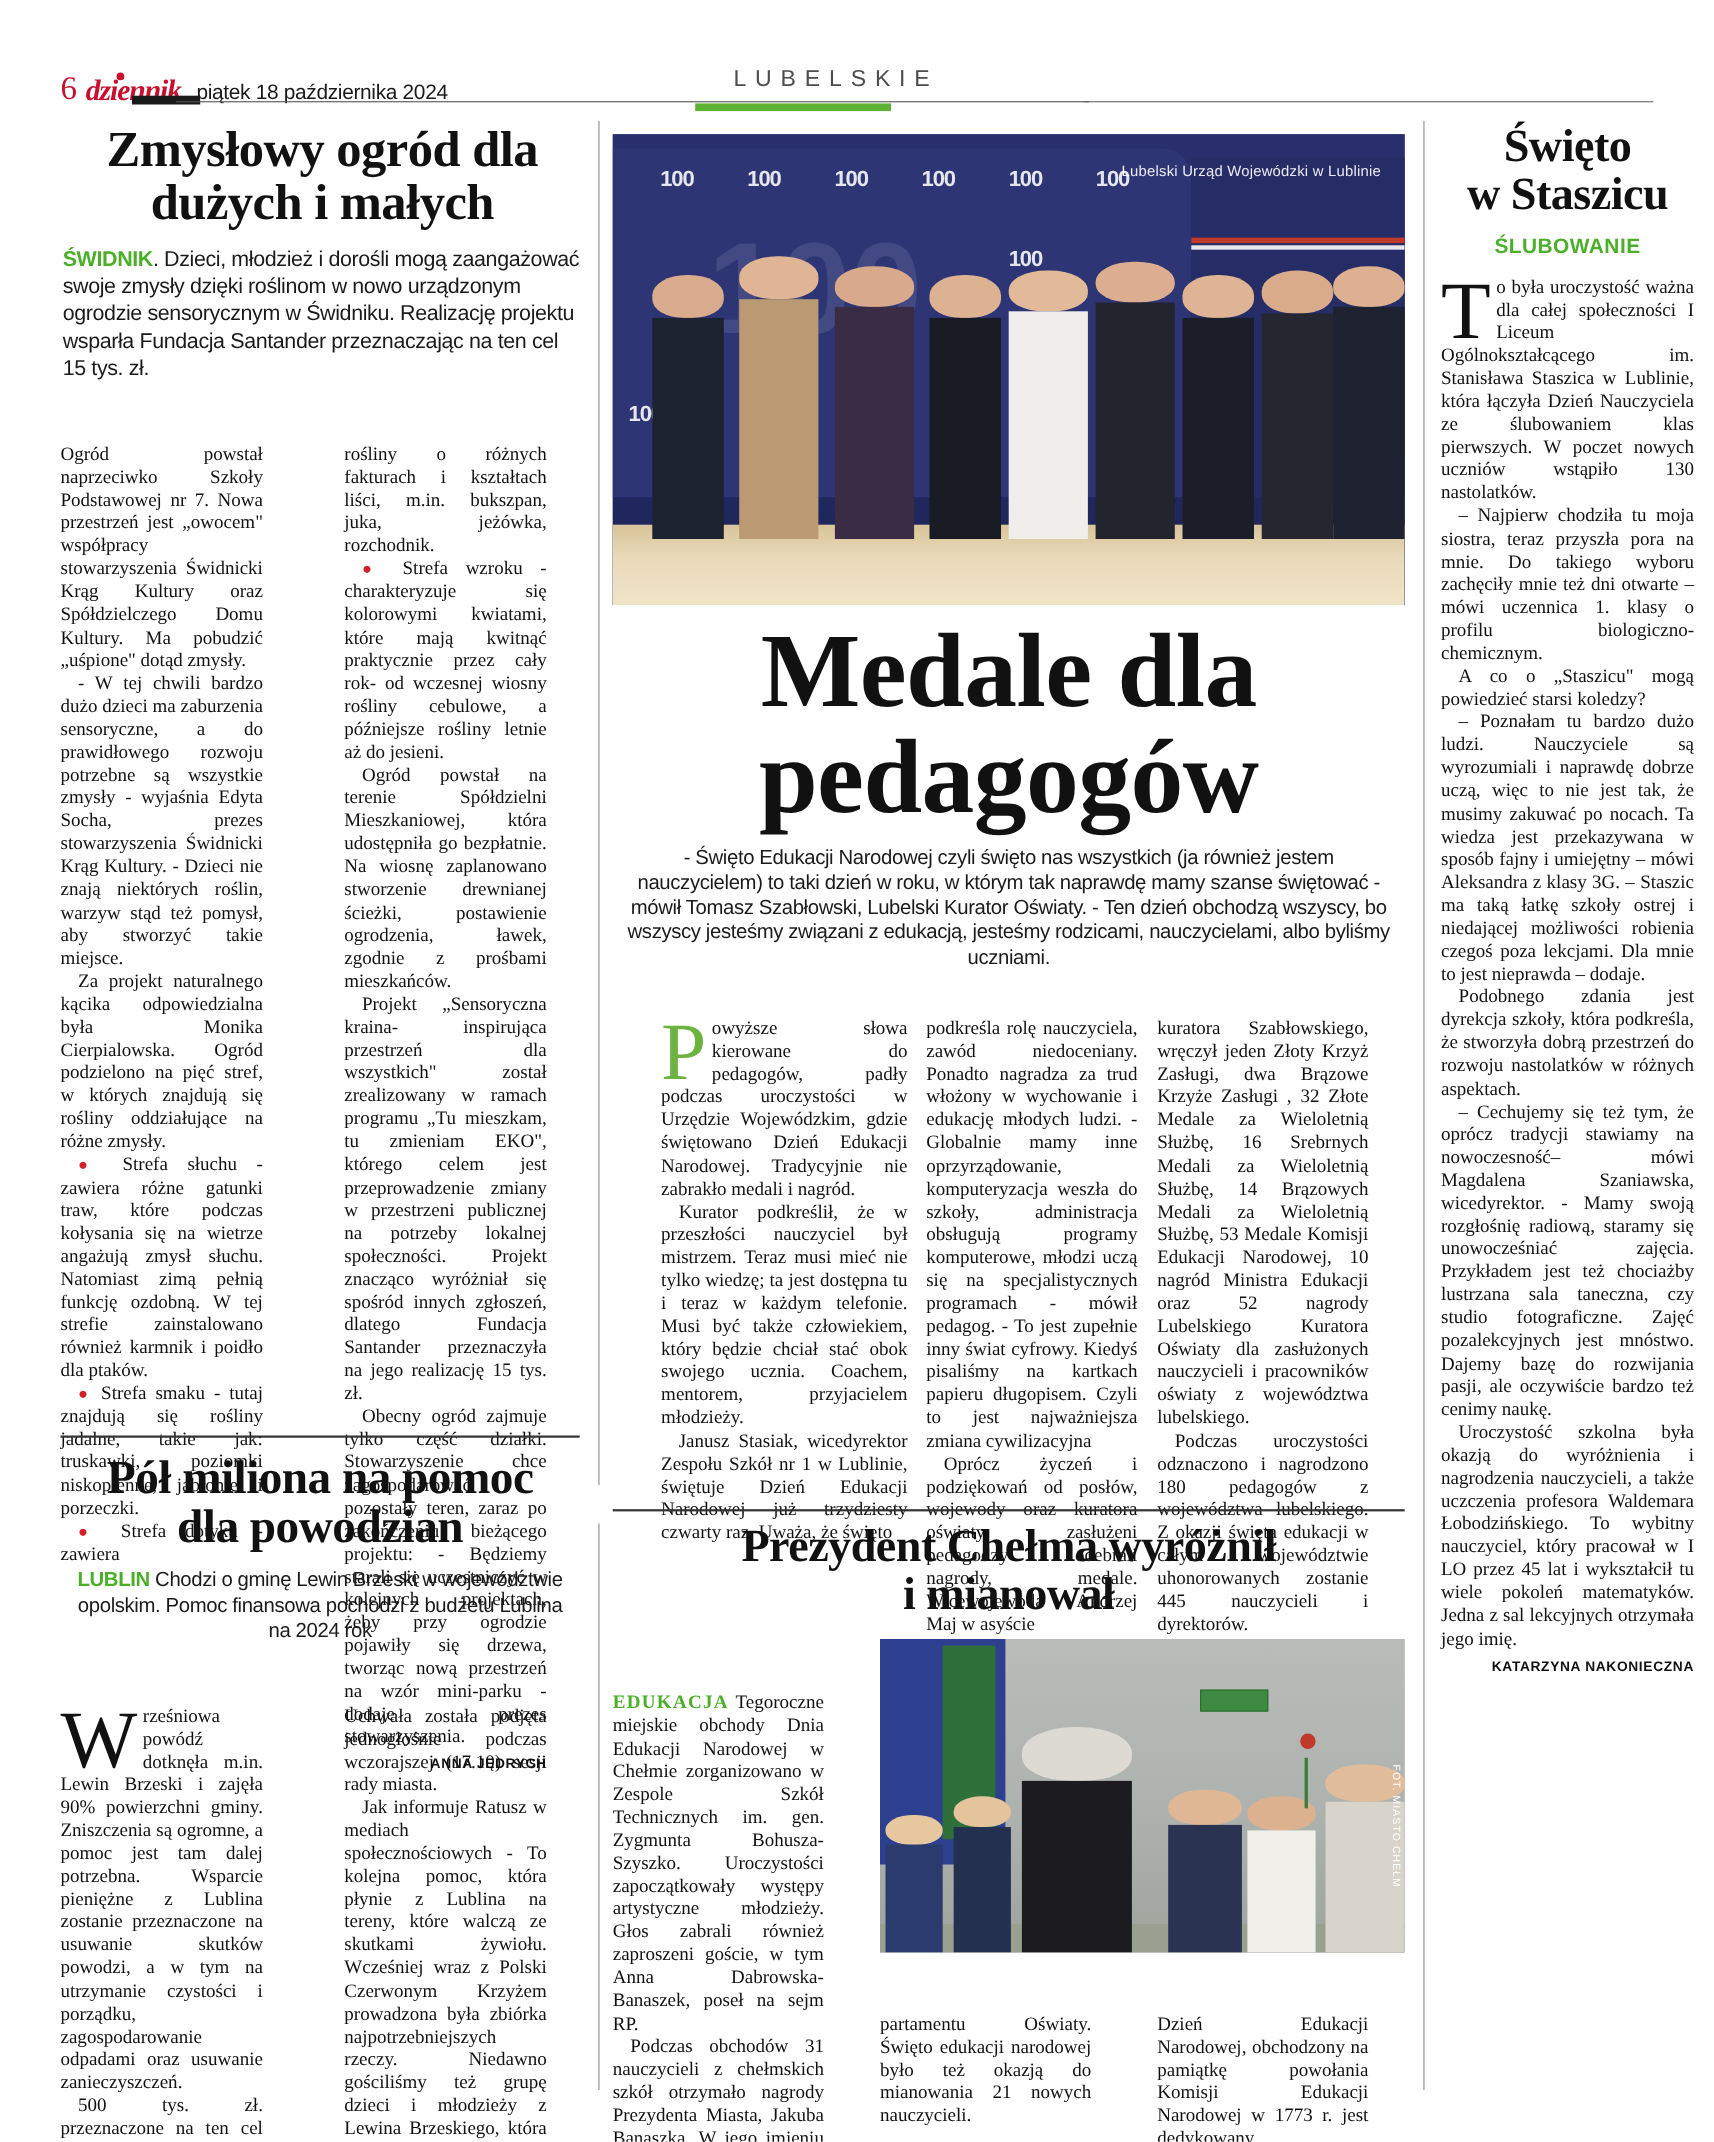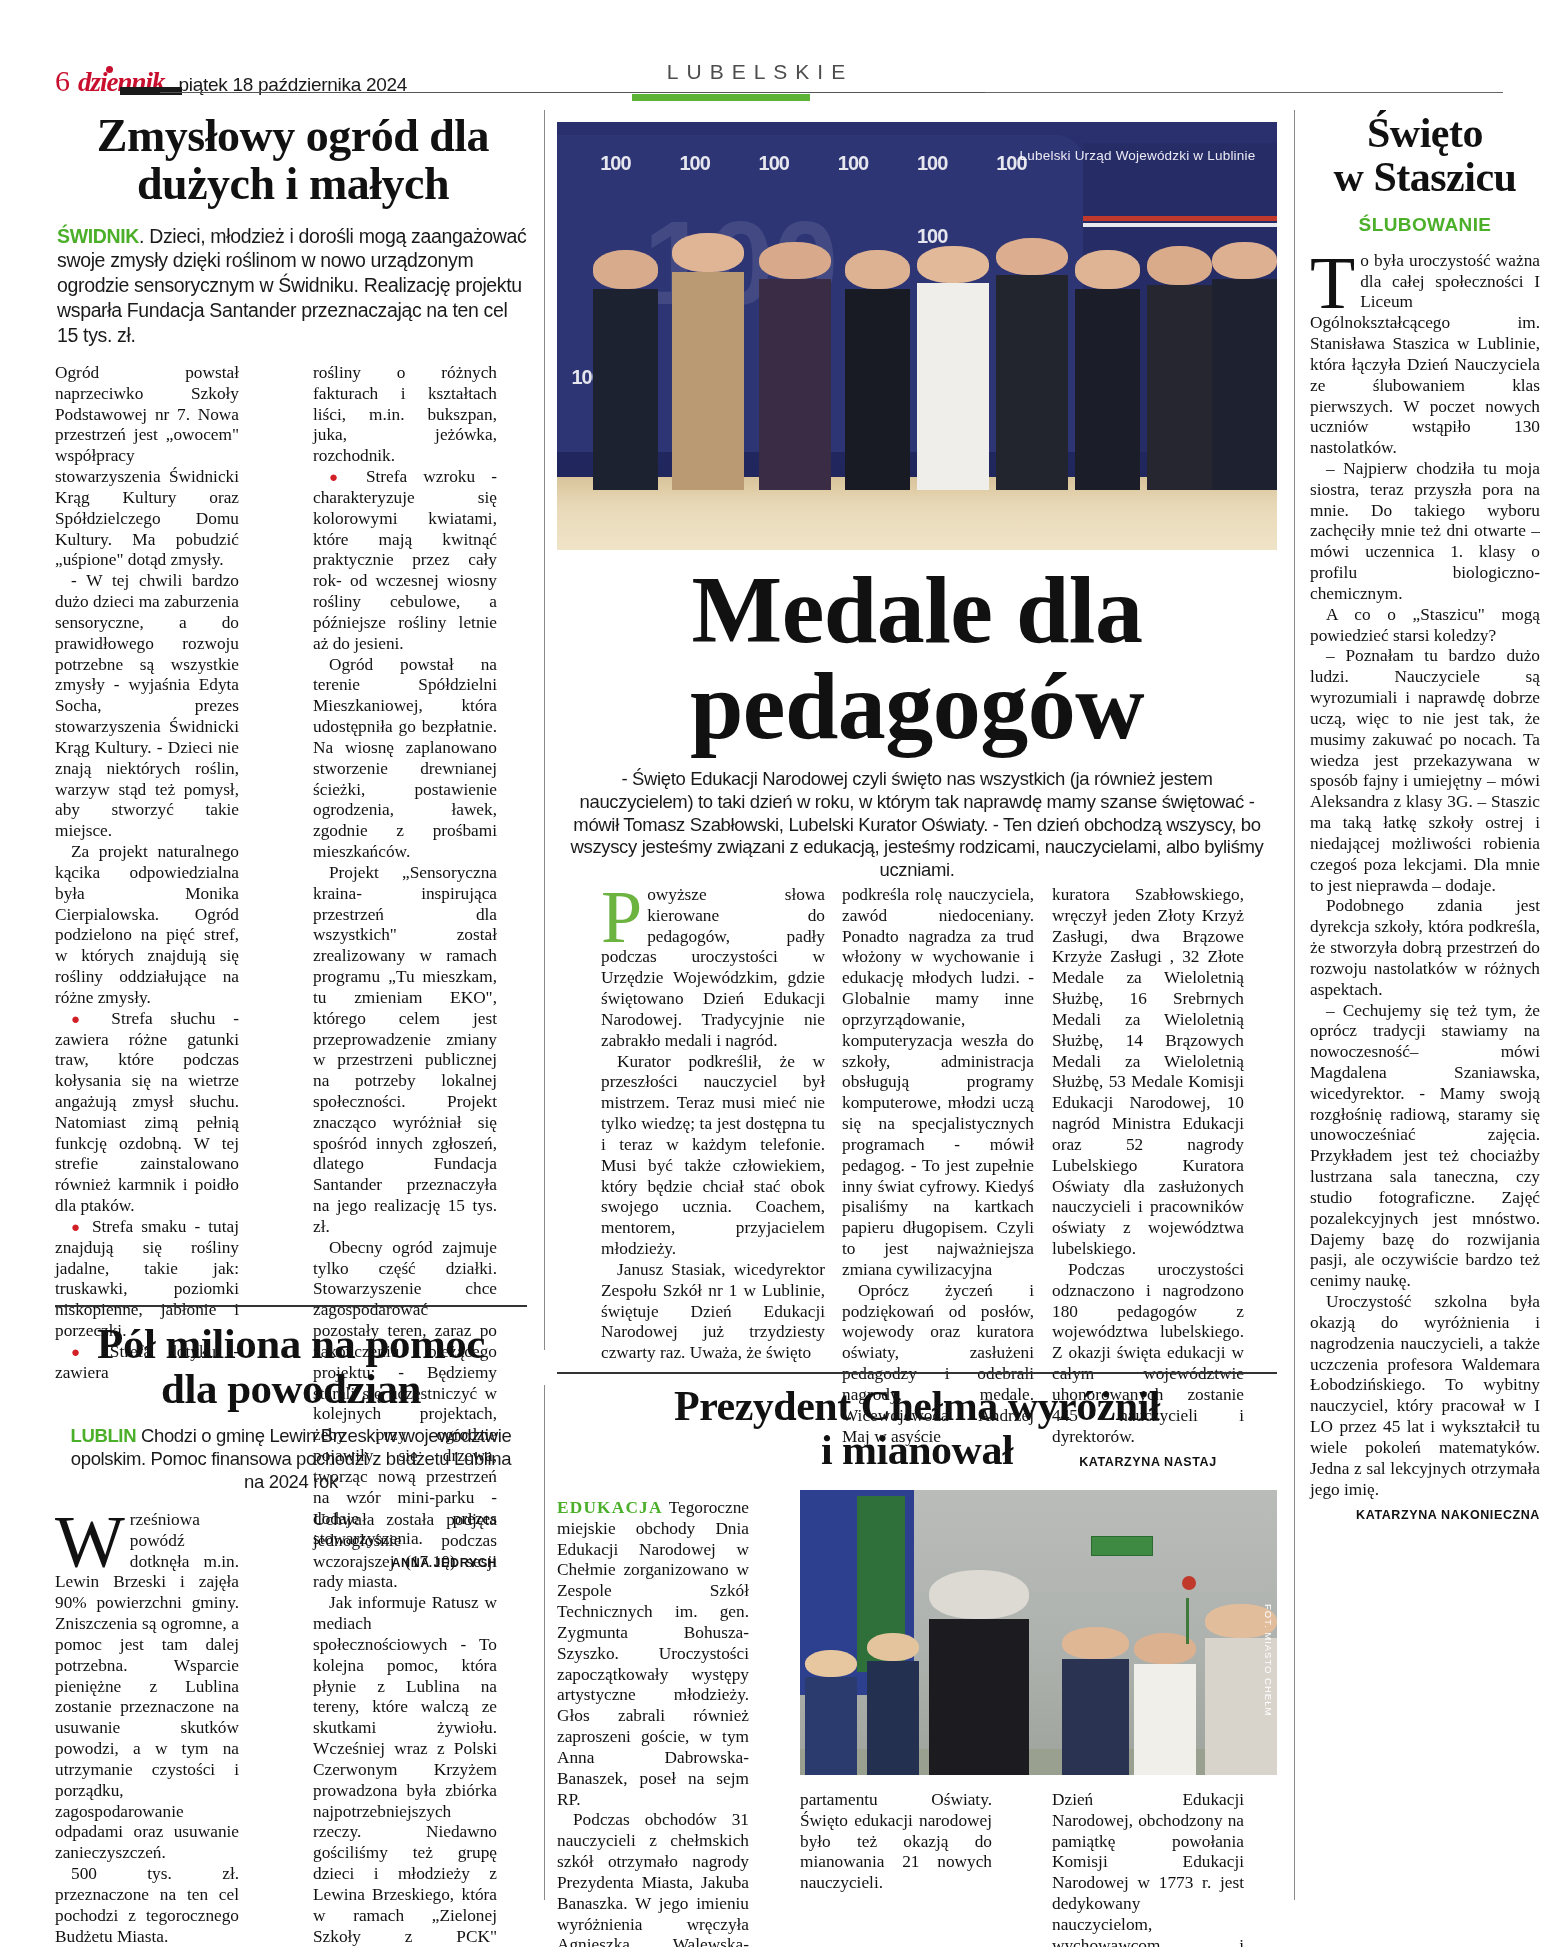--- a/index.html
+++ b/index.html
@@ -70,21 +70,21 @@
   .lead-sans {
     font-family:"Liberation Sans", sans-serif;
     font-size:18.5px; line-height:1.23; color:#1a1a1a;
     text-align:center; letter-spacing:-0.35px;
   }
   .kicker { color:#4caf2a; font-weight:700; }
   .kicker-sp { color:#4caf2a; font-weight:700; letter-spacing:1.2px; }
   .body-serif {
     font-family:"Liberation Serif", serif;
     font-size:17.3px; line-height:1.205; text-align:justify;
-    color:#111; hyphens:auto; -webkit-hyphens:auto;
+    color:#111; hyphens:auto;margin-top:40px; -webkit-hyphens:auto;
   }
   .body-serif p { margin:0; text-indent:16px; }
   .body-serif p.noind { text-indent:0; }
   .bullet-red { color:#d31f26; font-size:15px; }
   .byline {
     font-family:"Liberation Sans", sans-serif;
     font-size:12.5px; font-weight:700; letter-spacing:0.6px;
     text-align:right; color:#111;
   }
   .dropcap-wrap { position:relative; }

